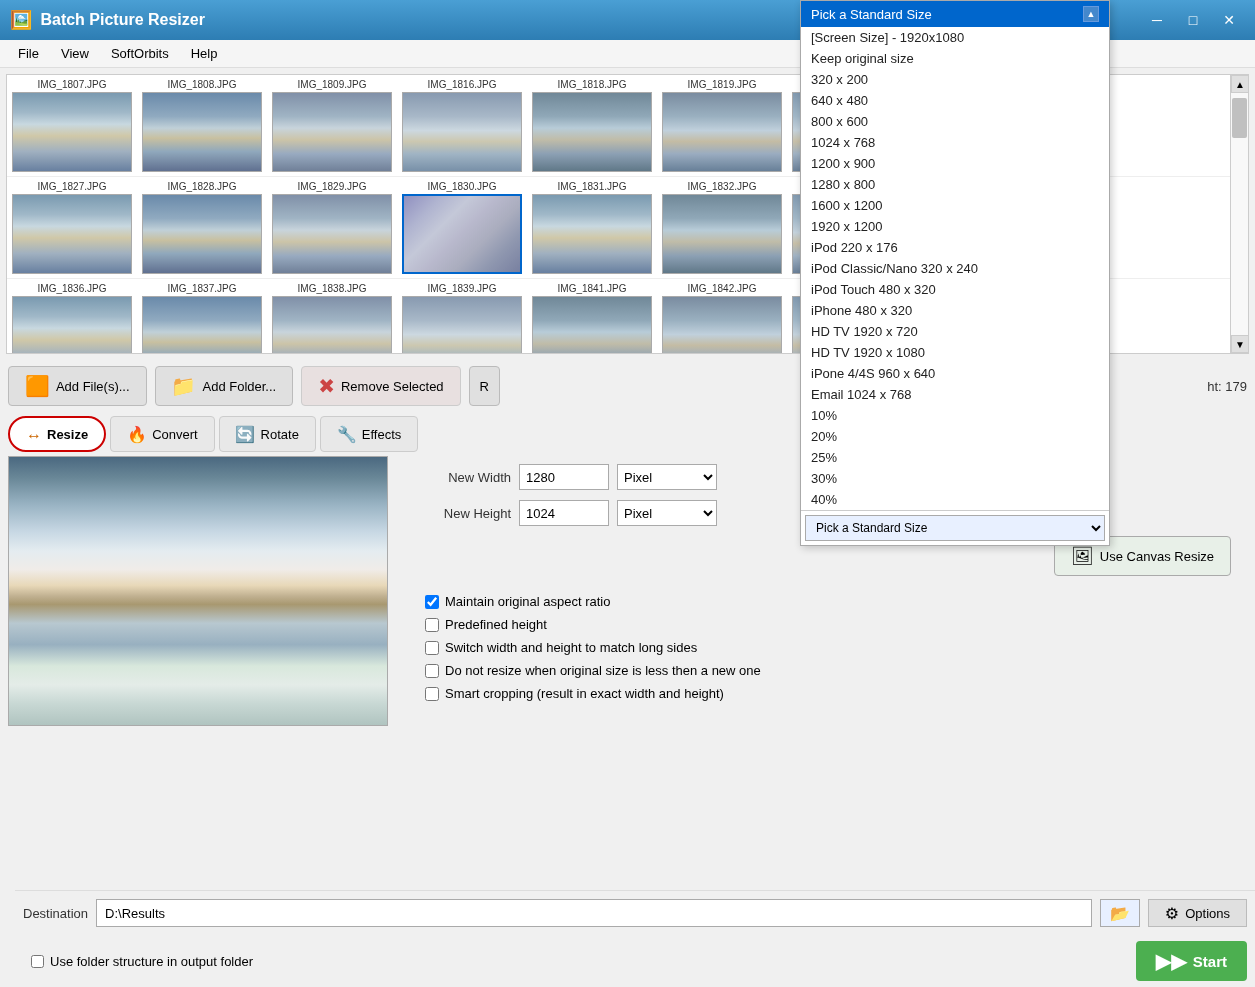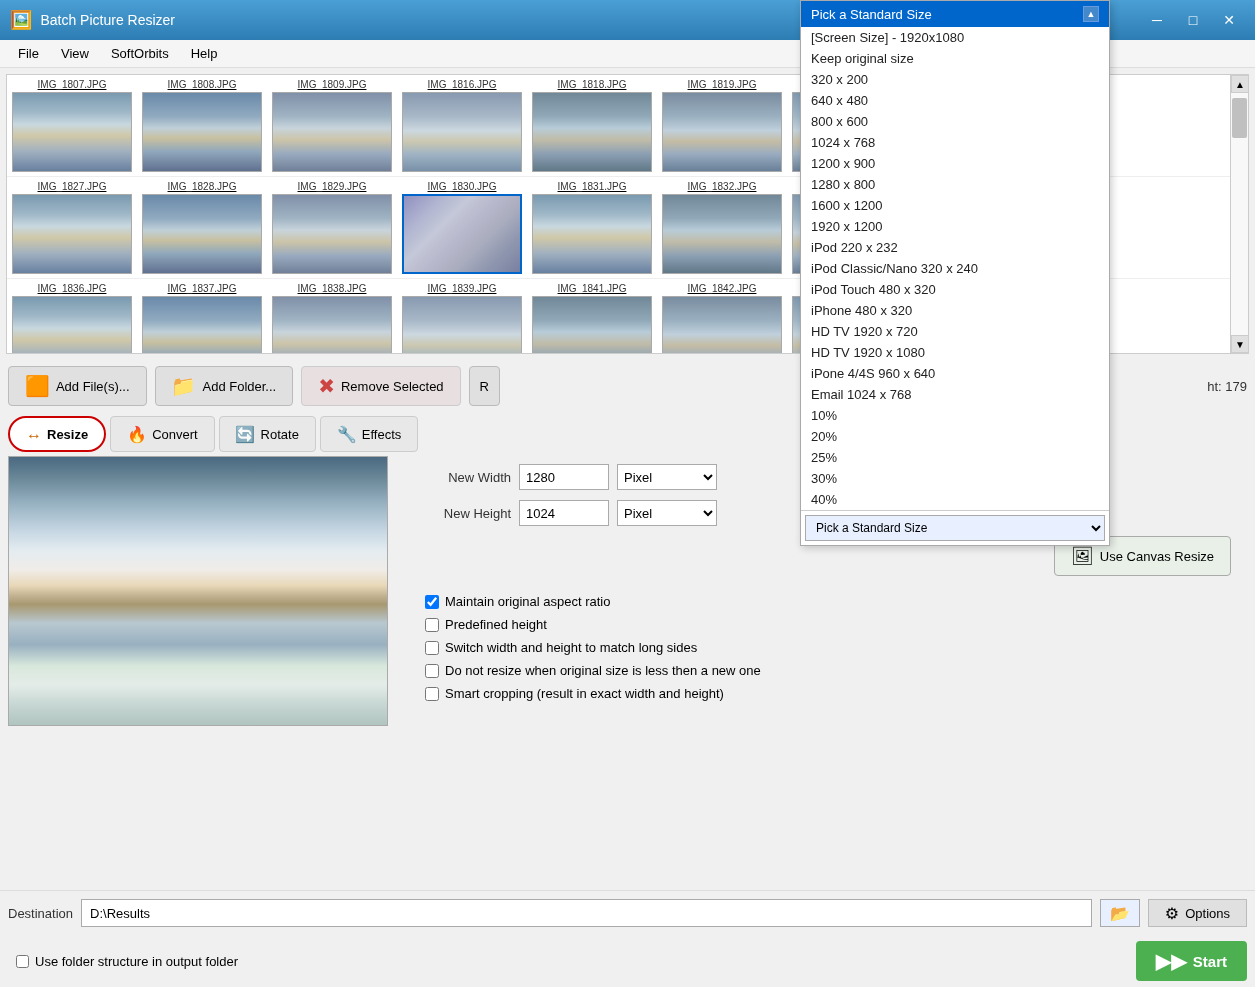--- a/index.html
+++ b/index.html
@@ -9,21 +9,21 @@
     .title-bar {
       background: linear-gradient(to bottom, #4a9fd4, #2d7db3);
       color: white;
       height: 40px;
       display: flex;
       align-items: center;
       padding: 0 10px;
       gap: 8px;
     }
     .title-bar-icon { font-size: 18px; }
-    .title-bar-text { flex: 1; font-size: 14px; font-weight: 400; }
+    .title-bar-text { flex: 1; font-size: 16px; font-weight: 700; }
     .title-bar-controls { display: flex; gap: 4px; }
     .title-bar-btn {
       width: 32px; height: 28px;
       background: transparent;
       border: none;
       color: white;
       font-size: 14px;
       cursor: pointer;
       display: flex; align-items: center; justify-content: center;
       border-radius: 3px;
@@ -82,21 +82,20 @@
     .gallery-row:last-child { border-bottom: none; }
 
     .gallery-item {
       display: flex;
       flex-direction: column;
       align-items: center;
       width: 130px;
       min-width: 130px;
       padding: 4px;
       cursor: pointer;
-      text-decoration: underline;
     }
 
     .gallery-item-name {
       font-size: 10px;
       color: #333;
       margin-bottom: 2px;
       white-space: nowrap;
       overflow: hidden;
       text-overflow: ellipsis;
       width: 120px;
@@ -620,21 +619,21 @@
         <input type="checkbox" style="">
         <label>Do not resize when original size is less then a new one</label>
       </div>
       <div class="checkbox-row">
         <input type="checkbox" style="">
         <label>Smart cropping (result in exact width and height)</label>
       </div>
     </div>
   </div>
 
-  <div style="margin-top: auto;">
+  <div style="margin-top: auto; padding-left: 15px;">
     <div class="bottom-bar">
       <span class="dest-label">Destination</span>
       <input type="text" class="dest-input" value="D:\Results" style="">
       <button class="dest-btn">
         <span>📂</span>
       </button>
       <button class="options-btn">
         <span style="font-size:16px;">⚙</span>
         <span>Options</span>
       </button>
@@ -665,21 +664,21 @@
       <div class="size-item">[Screen Size] - 1920x1080</div>
       <div class="size-item">Keep original size</div>
       <div class="size-item">320 x 200</div>
       <div class="size-item">640 x 480</div>
       <div class="size-item">800 x 600</div>
       <div class="size-item">1024 x 768</div>
       <div class="size-item">1200 x 900</div>
       <div class="size-item">1280 x 800</div>
       <div class="size-item">1600 x 1200</div>
       <div class="size-item">1920 x 1200</div>
-      <div class="size-item">iPod 220 x 232</div>
+      <div class="size-item">iPod 220 x 176</div>
       <div class="size-item">iPod Classic/Nano 320 x 240</div>
       <div class="size-item">iPod Touch 480 x 320</div>
       <div class="size-item">iPhone 480 x 320</div>
       <div class="size-item">HD TV 1920 x 720</div>
       <div class="size-item">HD TV 1920 x 1080</div>
       <div class="size-item">iPone 4/4S 960 x 640</div>
       <div class="size-item">Email 1024 x 768</div>
       <div class="size-item">10%</div>
       <div class="size-item">20%</div>
       <div class="size-item">25%</div>

